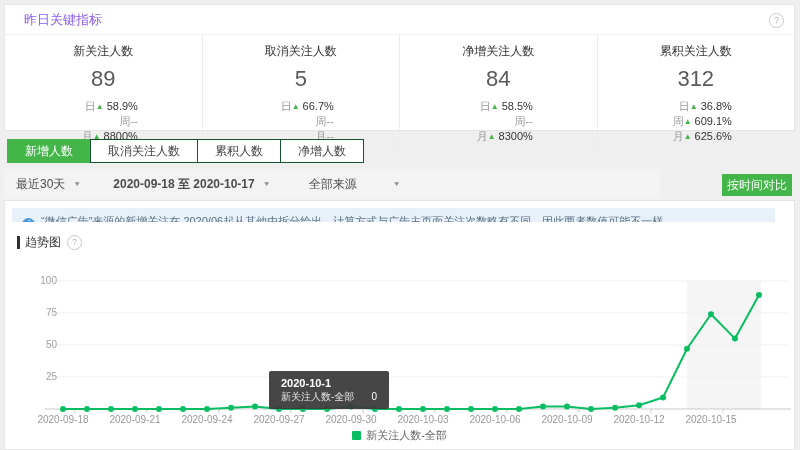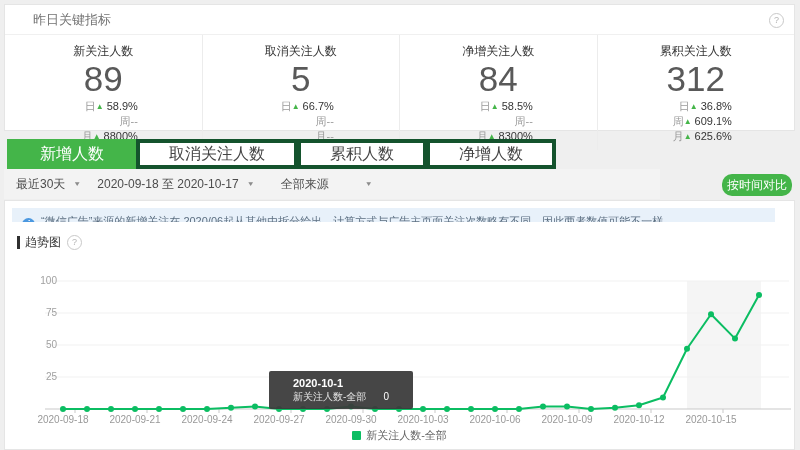--- a/index.html
+++ b/index.html
@@ -5,66 +5,66 @@
   html,body{margin:0;padding:0;}
   body{
     width:800px;height:450px;position:relative;overflow:hidden;
     background:#efefef;
     font-family:"Liberation Sans","DejaVu Sans",sans-serif;
     -webkit-font-smoothing:antialiased;
   }
   
   #kpi-panel{position:absolute;left:4px;top:4px;width:791px;height:127px;
     background:#fff;border:1px solid #e5e5e5;box-sizing:border-box;}
-  #kpi-header{height:29px;line-height:29px;padding-left:28px;font-size:13px;color:#737373;
+  #kpi-header{height:29px;line-height:29px;padding-left:19px;font-size:13px;color:#8b5cf6;
     border-bottom:1px solid #f0f0f0;}
   .help-circle{display:inline-block;width:13px;height:13px;border:1px solid #c9c9c9;border-radius:50%;
     color:#b5b5b5;font-size:9px;line-height:13px;text-align:center;vertical-align:middle;background:#fff;}
   #kpi-help{position:absolute;right:10px;top:8px;}
   #kpi-grid{display:flex;}
   .kpi-card{flex:1;text-align:center;padding:8px 0 6px;}
   .kpi-card + .kpi-card{border-left:1px solid #ececec;}
   .kpi-label{font-size:12px;color:#353535;margin-bottom:2px;}
-  .kpi-value{font-size:35px;color:#595959;line-height:34px;margin-bottom:3px;}
+  .kpi-value{font-size:22px;color:#595959;line-height:34px;margin-bottom:3px;}
   .kpi-stats{display:inline-block;text-align:right;}
   .kpi-row{font-size:11px;line-height:15px;}
   .kpi-row .k{display:inline-block;width:24px;color:#9a9a9a;}
   .kpi-row .v{color:#353535;}
   .kpi-row .v.dim{color:#9a9a9a;}
   .up-arrow{color:#44b549;font-size:8px;margin-right:3px;vertical-align:1px;}
   
   #tab-bar{position:absolute;left:8px;top:139px;display:flex;}
-  .tab{background:#fff;border:4px solid #14532d;height:22px;line-height:22px;padding:0 29px;
-    font-size:16px;color:#454545;margin-left:-1px;cursor:pointer;}
+  .tab{background:#fff;border:1px solid #14532d;height:22px;line-height:22px;padding:0 17px;
+    font-size:12px;color:#454545;margin-left:-1px;cursor:pointer;}
   .tab.active{background:#44b549;border-color:#44b549;color:#fff;}
   
   #filter-bar{position:absolute;left:4px;top:169px;width:656px;height:30px;background:#f3f3f3;
     display:flex;align-items:center;font-size:12px;color:#4c4c4c;}
   .filter-item{display:inline-flex;align-items:center;cursor:pointer;}
   .caret{font-size:8px;color:#8c8c8c;margin-left:8px;transform:scaleY(0.8);}
   #filter-range{margin-left:12px;}
-  #filter-dates{margin-left:16px;}
-  #filter-source{margin-left:26px;width:92px;justify-content:space-between;}
+  #filter-dates{margin-left:32px;font-weight:bold;}
+  #filter-source{margin-left:38px;width:92px;justify-content:space-between;}
   #compare-btn{position:absolute;left:722px;top:174px;width:70px;height:22px;background:#44b549;
-    color:#fff;font-size:12px;line-height:22px;text-align:center;border-radius:10px;cursor:pointer;}
+    color:#fff;font-size:12px;line-height:22px;text-align:center;border-radius:0;cursor:pointer;}
   
   #main-panel{position:absolute;left:4px;top:200px;width:791px;height:250px;background:#fff;
     border:1px solid #e5e5e5;box-sizing:border-box;}
   #banner{margin:7px 19px 0 7px;height:14px;line-height:26px;background:#e8f1fa;
     font-size:11px;color:#5b6e80;padding-left:10px;white-space:nowrap;overflow:hidden;}
   .info-circle{display:inline-block;width:13px;height:13px;border-radius:50%;background:#4b98e0;
     color:#fff;font-size:9px;font-weight:bold;font-style:italic;line-height:13px;text-align:center;
     margin-right:6px;vertical-align:-2px;}
   #chart-title{margin:12px 0 12px 12px;font-size:12px;color:#353535;display:flex;align-items:center;}
   .tbar{display:inline-block;width:3px;height:13px;background:#2f2f2f;margin-right:5px;}
   #chart-title .help-circle{margin-left:6px;}
   #chart-svg{position:absolute;left:0;top:68px;}
   
   #tooltip{position:absolute;left:264px;top:170px;width:96px;background:rgba(58,58,58,0.94);
-    border-radius:2px;padding:5px 24px;z-index:5;}
+    border-radius:2px;padding:5px 12px;z-index:5;}
   .tt-date{color:#fff;font-size:11px;font-weight:bold;line-height:14px;}
   .tt-row{display:flex;justify-content:space-between;gap:10px;font-size:10px;line-height:14px;color:#e3e3e3;}
   .tt-val{color:#fff;}
   
   #legend{position:absolute;left:0;right:0;top:227px;text-align:center;font-size:11px;color:#666;}
   .legend-dot{display:inline-block;width:9px;height:9px;background:#0bbd62;border-radius:1px;
     margin-right:5px;vertical-align:-1px;}
 </style>
 </head>
 <body>

